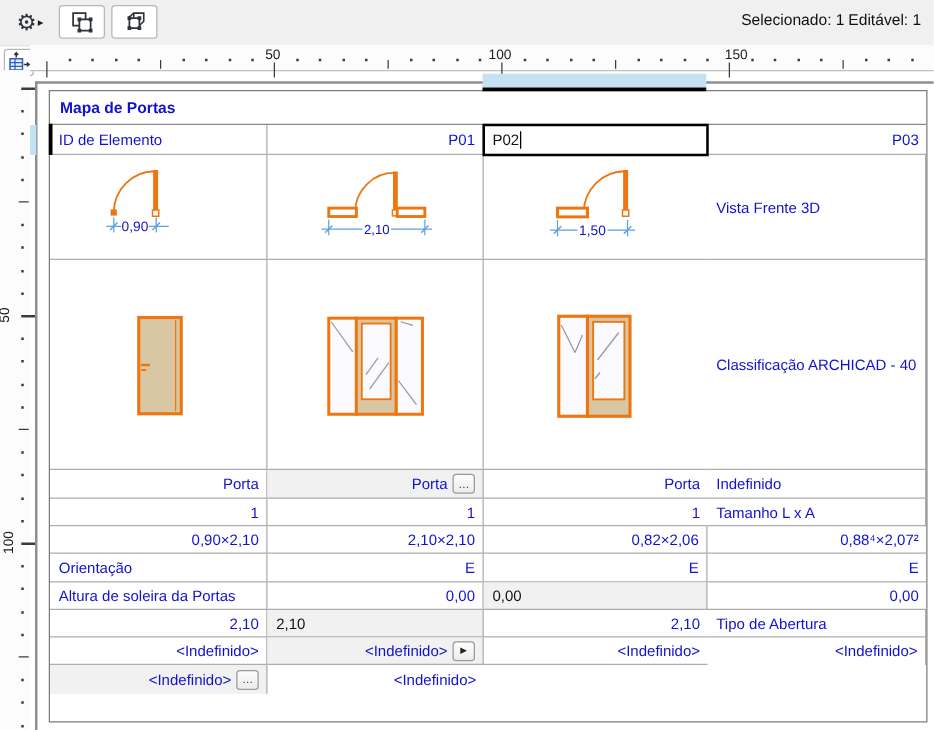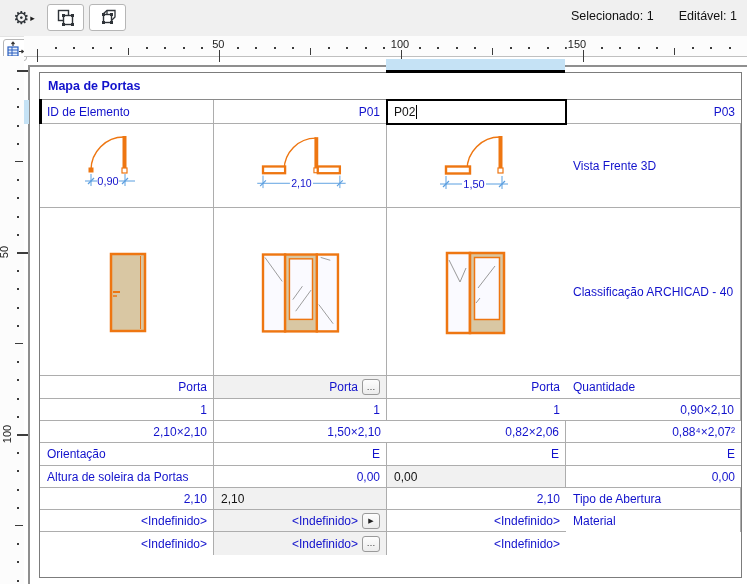--- a/index.html
+++ b/index.html
@@ -8,21 +8,21 @@
     background:#ffffff;font-family:"Liberation Sans",sans-serif;
     -webkit-font-smoothing:antialiased;
   }
   
   .toolbar{position:absolute;left:0;top:0;width:747px;height:36px;background:#f0f0f0;border-bottom:1px solid #e3e3e3;}
   .tb-btn{position:absolute;top:4px;height:27px;background:#ffffff;border:1px solid #b6b6b6;border-radius:3px;
           display:flex;align-items:center;justify-content:center;padding:0;cursor:default;}
   .tb-btn.flat{background:transparent;border:none;}
   .gear-glyph{font-size:18px;color:#2e3338;line-height:1;}
   .flyout-arrow{font-size:9px;color:#1a1a1a;margin-left:1px;}
-  .status{position:absolute;right:10px;top:9px;font-size:12.5px;color:#111;display:flex;gap:25px;}
+  .status{position:absolute;right:10px;top:9px;font-size:12.5px;color:#111;display:flex;gap:3px;}
   
   .corner-btn{position:absolute;left:3px;top:39px;width:24px;height:22px;background:#fff;border:1px solid #b6b6b6;border-radius:3px;
           display:flex;align-items:center;justify-content:center;padding:0;}
   .h-ruler{position:absolute;left:24px;top:36px;width:723px;height:20px;background:#fcfcfc;border-bottom:1px solid #c0c0c0;overflow:visible;}
   .v-ruler{position:absolute;left:0;top:56px;width:24px;height:528px;background:#fcfcfc;overflow:visible;}
   .ht{position:absolute;background:#3c3c3c;}
   .ht.tick-s{width:2px;height:2px;bottom:7px;}
   .ht.tick-m{width:1px;height:7px;bottom:1px;}
   .ht.tick-l{width:1px;height:13px;bottom:-6px;}
   .vt{position:absolute;background:#3c3c3c;}
@@ -148,21 +148,21 @@
     <div class="ht tick-s" style="left: 595.4px;"></div>
     <div class="ht tick-s" style="left: 613.6px;"></div>
     <div class="ht tick-s" style="left: 631.8px;"></div>
     <div class="ht tick-m" style="left: 650px;"></div>
     <div class="ht tick-s" style="left: 668.2px;"></div>
     <div class="ht tick-s" style="left: 686.4px;"></div>
     <div class="ht tick-s" style="left: 704.6px;"></div>
     <div class="ht tick-s" style="left: 722.8px;"></div>
     <span class="hlbl" style="left: 195px;">50</span>
     <span class="hlbl" style="left: 377px;">100</span>
-    <span class="hlbl" style="left: 554px;">150</span>
+    <span class="hlbl" style="left: 566px;">150</span>
   </div>
 <div class="v-ruler" id="vruler">
     <div class="vt tick-l" style="top: 14px;"></div>
     <div class="vt tick-s" style="top: 32.2px;"></div>
     <div class="vt tick-s" style="top: 50.4px;"></div>
     <div class="vt tick-s" style="top: 68.6px;"></div>
     <div class="vt tick-s" style="top: 86.8px;"></div>
     <div class="vt tick-m" style="top: 105px;"></div>
     <div class="vt tick-s" style="top: 123.2px;"></div>
     <div class="vt tick-s" style="top: 141.4px;"></div>
@@ -295,28 +295,28 @@
   <div class="cell lbl">Classificação ARCHICAD - 40</div>
   <div class="cell val">Porta</div>
   <div class="cell val gray">
       <span>Porta</span>
       <button class="mini-btn">
         <span>…</span>
       </button>
     </div>
   <div class="cell val c4">Porta</div>
 
-  <div class="cell lbl">Quantidade</div>
+  <div class="cell lbl">Indefinido</div>
   <div class="cell val">1</div>
   <div class="cell val">1</div>
   <div class="cell val c4">1</div>
 
+  <div class="cell lbl">Tamanho L x A</div>
   <div class="cell val">0,90×2,10</div>
   <div class="cell val">2,10×2,10</div>
-  <div class="cell val c4">1,50×2,10</div>
 
   <div class="cell val">0,82×2,06</div>
   <div class="cell val c4">0,88⁴×2,07²</div>
 
   <div class="cell lbl">Orientação</div>
   <div class="cell val">E</div>
   <div class="cell val">E</div>
   <div class="cell val c4">E</div>
 
   <div class="cell lbl">Altura de soleira da Portas</div>
@@ -331,21 +331,20 @@
   <div class="cell lbl">Tipo de Abertura</div>
   <div class="cell val">&lt;Indefinido&gt;</div>
   <div class="cell val gray">
       <span>&lt;Indefinido&gt;</span>
       <button class="mini-btn">
         <span class="tri">▶</span>
       </button>
     </div>
   <div class="cell val c4">&lt;Indefinido&gt;</div>
 
-  <div class="cell lbl rb">Material</div>
   <div class="cell val rb">&lt;Indefinido&gt;</div>
   <div class="cell val gray rb">
       <span>&lt;Indefinido&gt;</span>
       <button class="mini-btn">
         <span>…</span>
       </button>
     </div>
   <div class="cell val c4 rb">&lt;Indefinido&gt;</div>
 </div>
 

